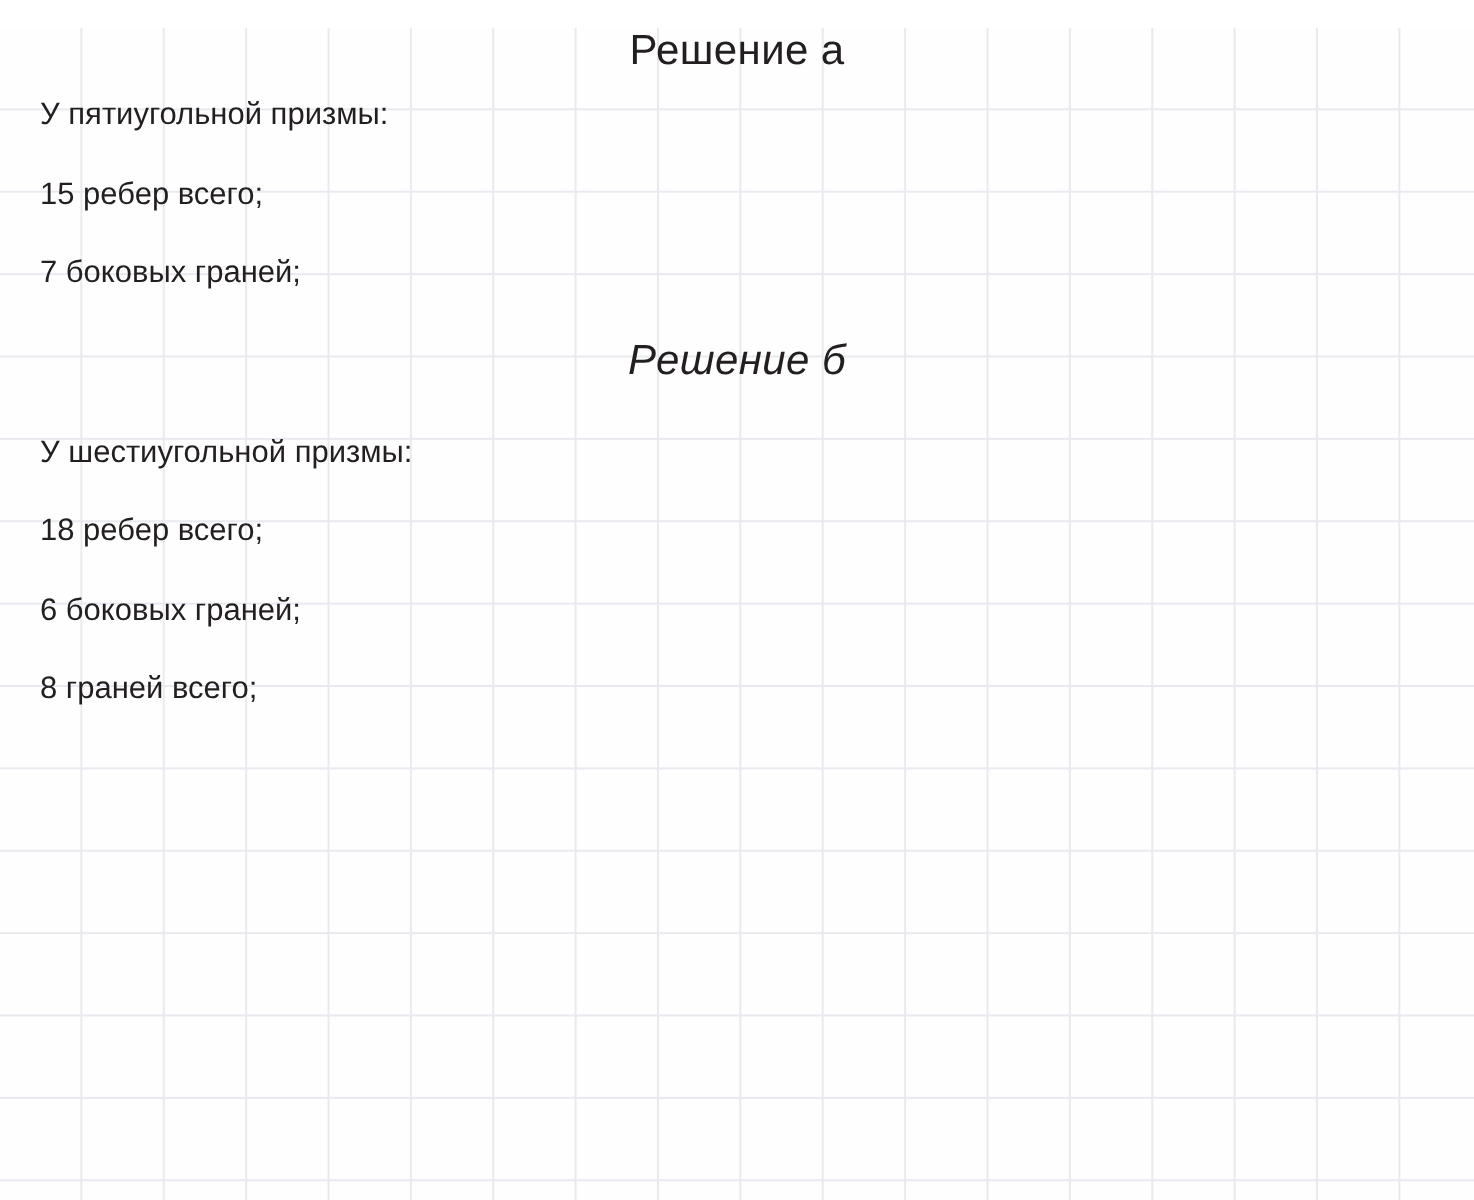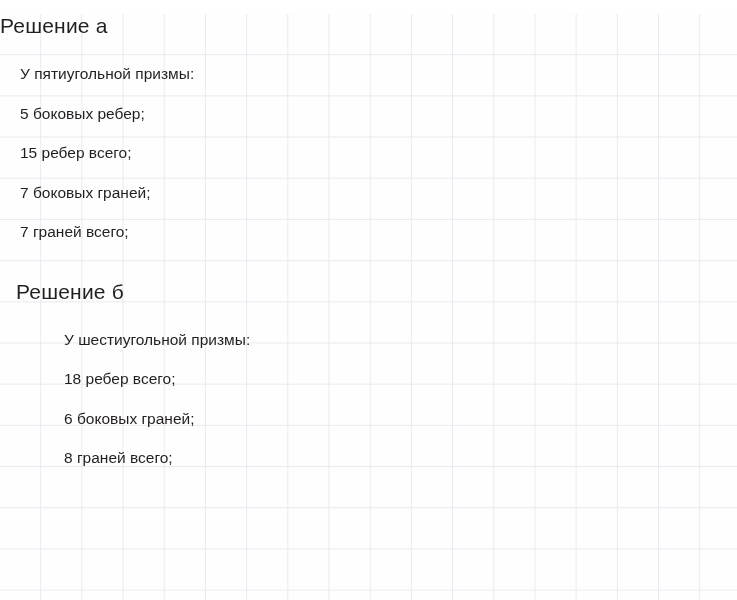--- a/index.html
+++ b/index.html
@@ -26,57 +26,55 @@
       linear-gradient(to bottom, #e9eaf0 1px, transparent 1px);
     background-size: 41.2px 41.2px;
     background-position: -1px -1px;
   }
   #content {
     position: relative;
     z-index: 2;
     padding: 0;
   }
   .heading {
-    text-align: left;
+    text-align: center;
     font-size: 21px;
     font-weight: 400;
     color: #231f20;
     letter-spacing: 0.2px;
   }
   .heading-a { margin: 14px 0 0 0; }
-  .heading-b { margin: 16px; padding-top: 12px; }
+  .heading-b { margin: 0; padding-top: 12px; font-style: italic; }
   .lines {
     margin: 0;
     padding: 0;
     list-style: none;
   }
   .line {
     font-size: 15.5px;
     line-height: 39.5px;
     color: #231f20;
     padding-left: 20px;
     white-space: pre;
   }
-  .block-a { margin-top: 16px; }
-  .block-b { margin-top: 14px; margin-left: 44px; }
+  .block-a { margin-top: 0; }
+  .block-b { margin-top: 14px; }
 </style>
 </head>
 <body>
 
 <div id="page">
   <div id="content">
 
     <div class="section">
       <h2 class="heading heading-a">Решение а</h2>
       <ul class="lines block-a">
         <li class="line">У пятиугольной призмы:</li>
-        <li class="line">5 боковых ребер;</li>
         <li class="line">15 ребер всего;</li>
         <li class="line">7 боковых граней;</li>
-        <li class="line">7 граней всего;</li>
       </ul>
     </div>
 
     <div class="section">
       <h2 class="heading heading-b">Решение б</h2>
       <ul class="lines block-b">
         <li class="line">У шестиугольной призмы:</li>
         <li class="line">18 ребер всего;</li>
         <li class="line">6 боковых граней;</li>
         <li class="line">8 граней всего;</li>

